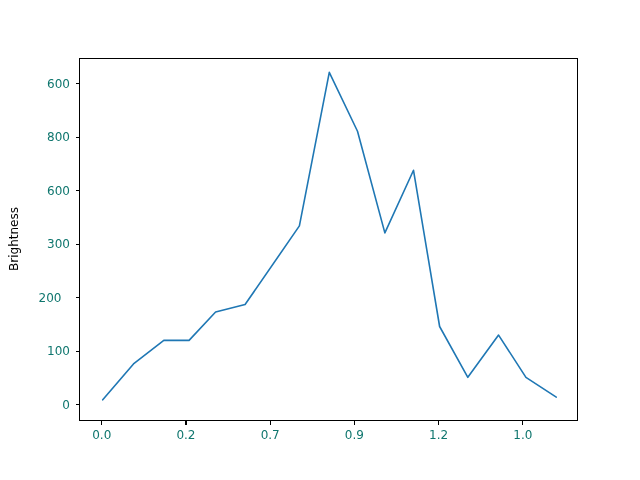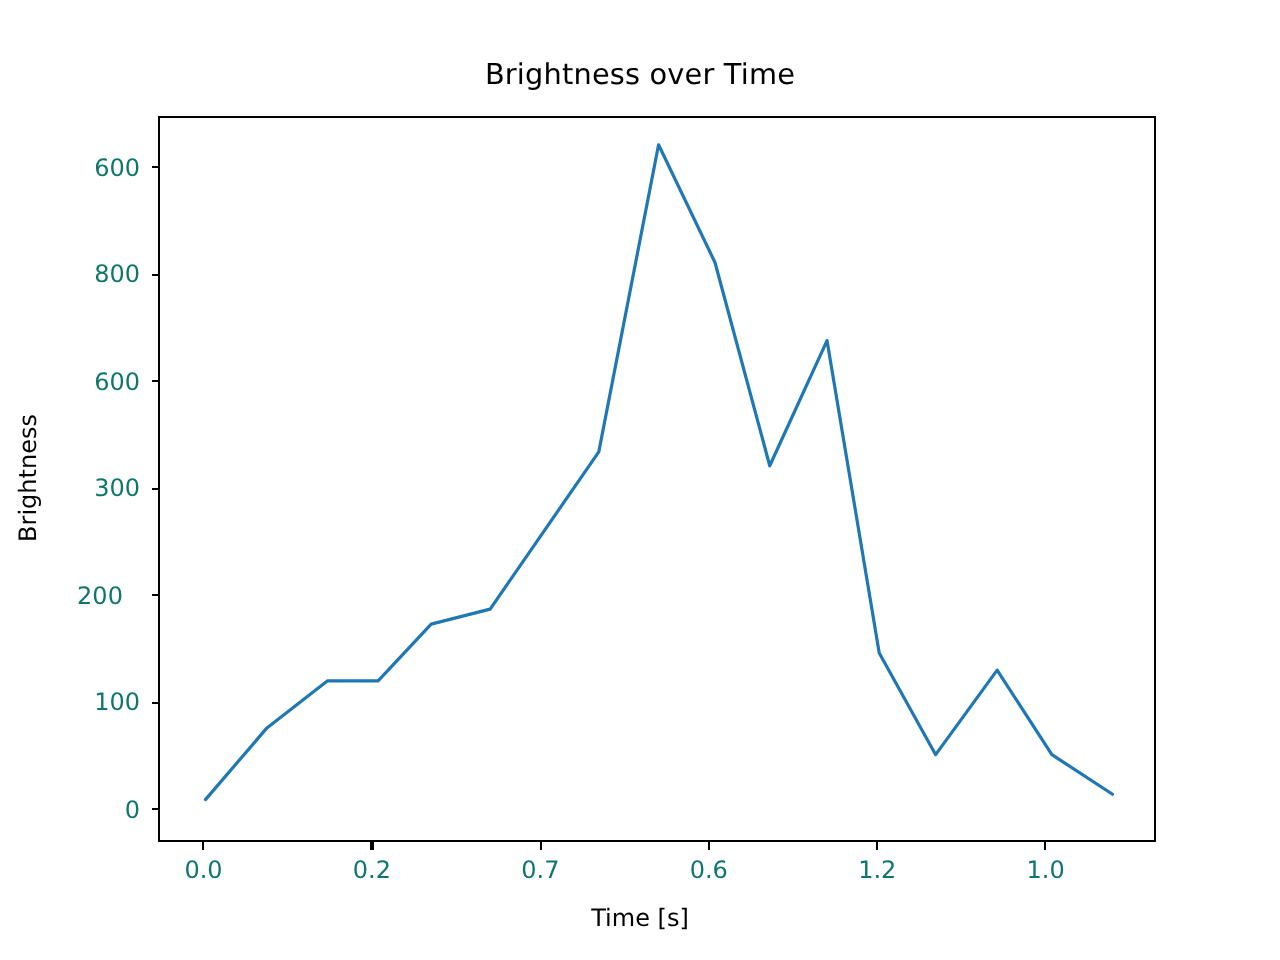--- a/index.html
+++ b/index.html
@@ -95,40 +95,38 @@
     transform: translate(-50%, -50%) rotate(-90deg);
     transform-origin: center center;
     white-space: nowrap;
   }
 </style>
 </head>
 <body>
 
 <div id="figure">
 
-  <div id="chart-title">Brightness over Time</div>
 
   <div id="ylabel">Brightness</div>
 
-  <div id="xlabel">Time [s]</div>
 
   <div id="ytick-labels">
       <div class="tick-label ytick-label" style="left: 30px; width: 40px; top: 404.682px;">0</div>
       <div class="tick-label ytick-label" style="left: 30px; width: 40px; top: 351.182px;">100</div>
       <div class="tick-label ytick-label" style="left: 30px; width: 40px; top: 297.682px; text-align: center;">200</div>
       <div class="tick-label ytick-label" style="left: 30px; width: 40px; top: 244.181px;">300</div>
       <div class="tick-label ytick-label" style="left: 30px; width: 40px; top: 190.681px;">600</div>
       <div class="tick-label ytick-label" style="left: 30px; width: 40px; top: 137.181px;">800</div>
       <div class="tick-label ytick-label" style="left: 30px; width: 40px; top: 83.6802px;">600</div>
     </div>
   <div id="xtick-labels">
       <div class="tick-label xtick-label" style="left: 101.739px; top: 428px;">0.0</div>
       <div class="tick-label xtick-label" style="left: 185.959px; top: 428px;">0.2</div>
       <div class="tick-label xtick-label" style="left: 270.178px; top: 428px;">0.7</div>
-      <div class="tick-label xtick-label" style="left: 354.397px; top: 428px;">0.6</div>
+      <div class="tick-label xtick-label" style="left: 354.397px; top: 428px;">0.9</div>
       <div class="tick-label xtick-label" style="left: 438.617px; top: 428px;">1.2</div>
       <div class="tick-label xtick-label" style="left: 522.836px; top: 428px;">1.0</div>
     </div>
   <div id="tick-marks">
       <div class="tick-mark ytick-mark" style="top: 404.182px;"></div>
       <div class="tick-mark ytick-mark" style="top: 350.682px;"></div>
       <div class="tick-mark ytick-mark" style="top: 297.182px;"></div>
       <div class="tick-mark ytick-mark" style="top: 243.681px;"></div>
       <div class="tick-mark ytick-mark" style="top: 190.181px;"></div>
       <div class="tick-mark ytick-mark" style="top: 136.681px;"></div>

